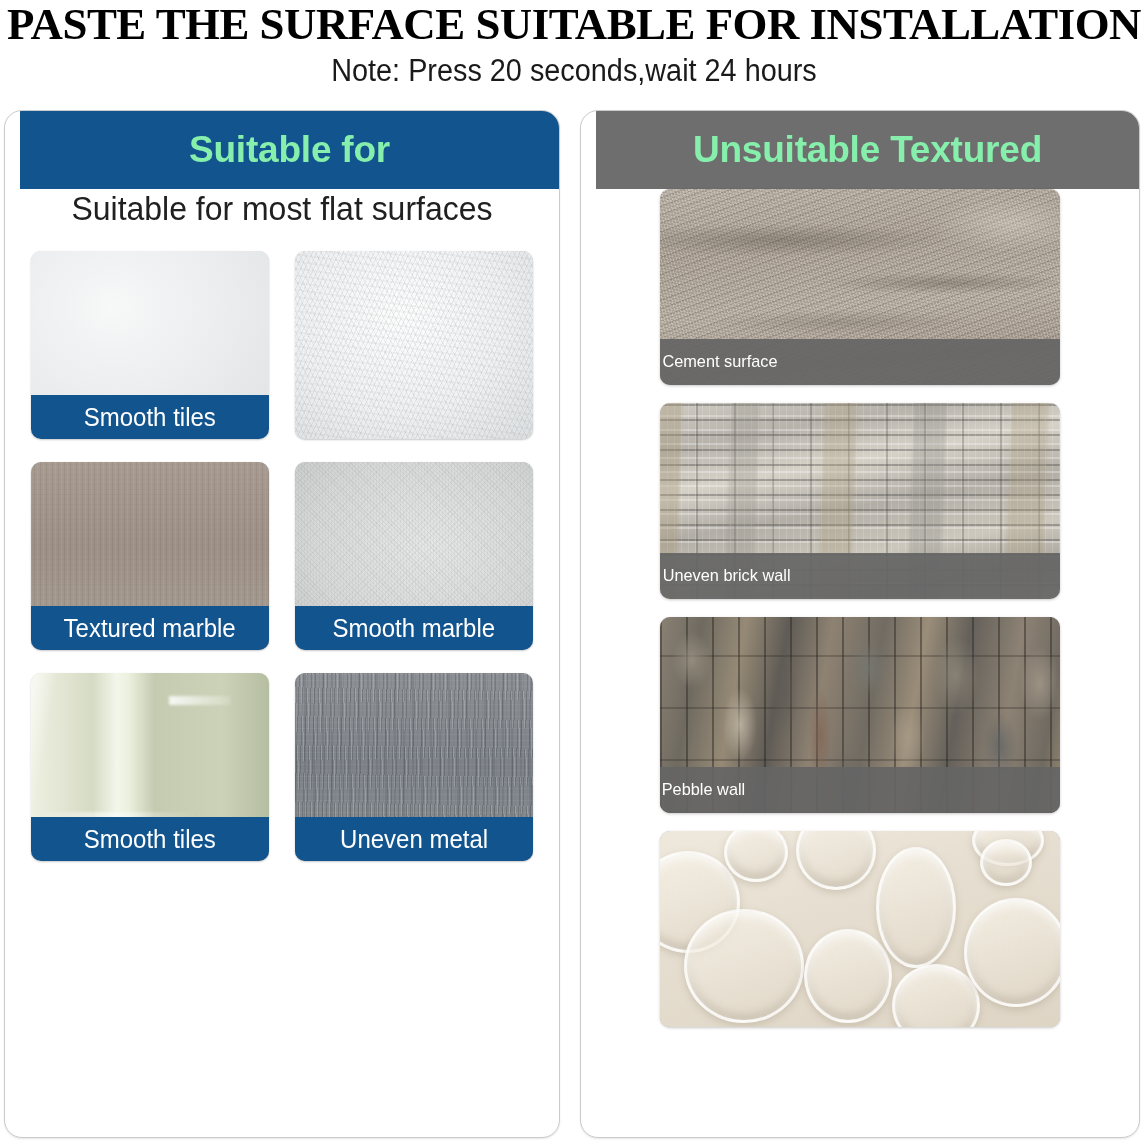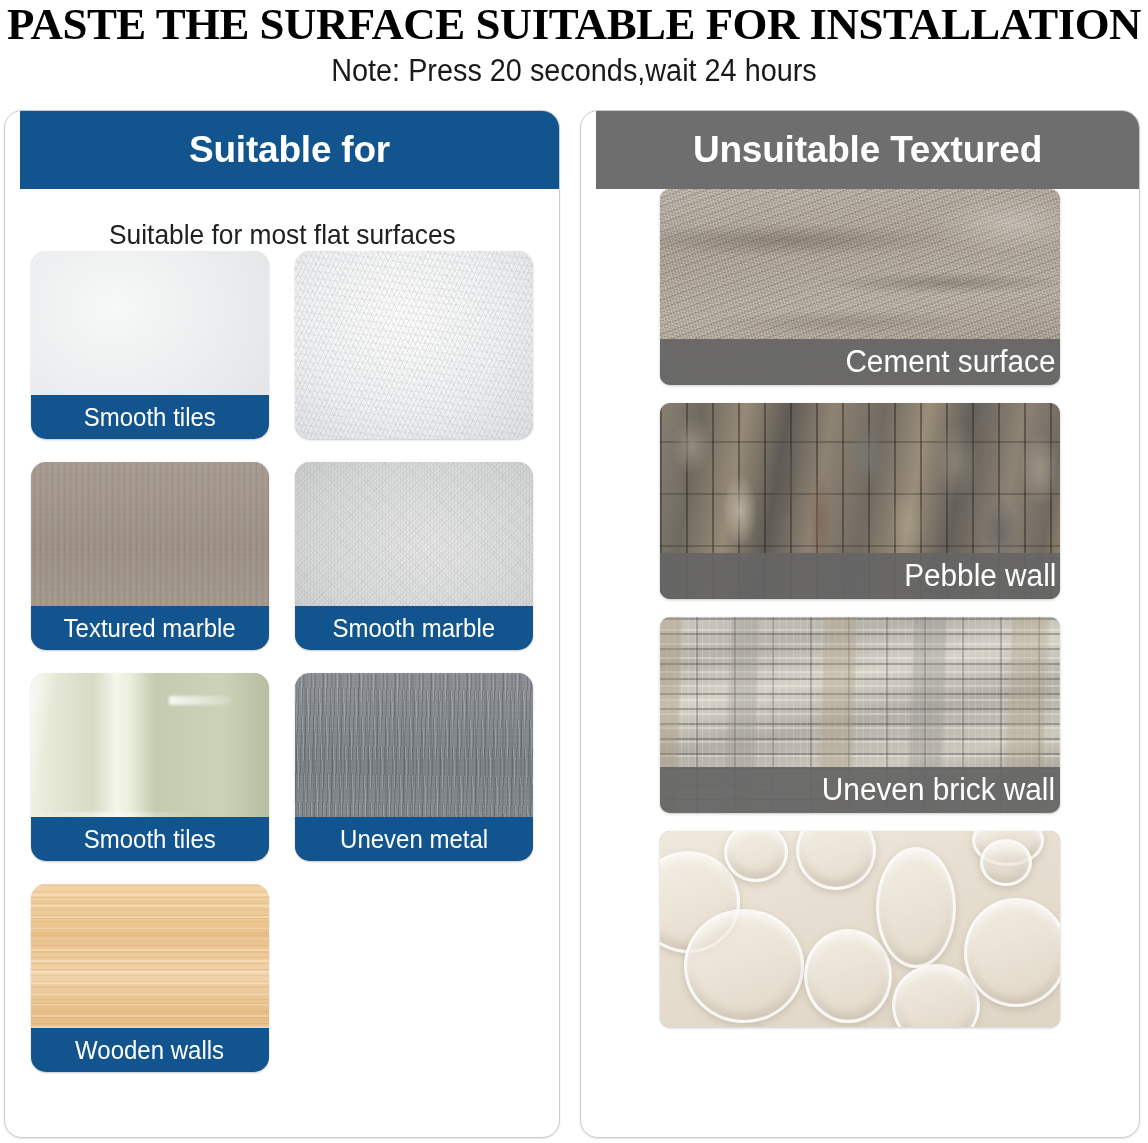--- a/index.html
+++ b/index.html
@@ -73,36 +73,36 @@
   }
 
   .panel.left  { width: 556px; }
   .panel.right { width: 560px; }
 
   .panel-header {
     height: 78px;
     display: flex;
     align-items: center;
     justify-content: center;
-    color: #ffffff;
+    color: #86efac;
     font-weight: bold;
     font-size: 37px;
     letter-spacing: -0.2px;
     white-space: nowrap;
     margin-left: 15px;
   }
   .panel.left  .panel-header { background: #12548e; }
   .panel.right .panel-header { background: #6e6e6e; }
 
   .panel-subtitle {
     height: 62px;
     display: flex;
-    align-items: flex-end;
+    align-items: flex-start;
     justify-content: center;
-    font-size: 28px;
+    font-size: 34px;
     color: #202020;
     white-space: nowrap;
   }
   .panel-subtitle span {
     display: inline-block;
     transform: scaleX(0.94);
   }
 
   
   .tile-grid {
@@ -111,21 +111,21 @@
     column-gap: 26px;
     row-gap: 23px;
     padding: 0 28px;
     justify-content: center;
   }
 
   .tile {
     position: relative;
     width: 238px;
     height: 188px;
-    border-radius: 15px;
+    border-radius: 10px;
     overflow: hidden;
     background: #d9dcde;
     box-shadow: 0 1px 2px rgba(0,0,0,0.22);
   }
 
   .tile .swatch {
     position: absolute;
     inset: 0;
   }
 
@@ -168,22 +168,22 @@
   .tall-tile .caption {
     position: absolute;
     left: 0;
     right: 0;
     bottom: 0;
     height: 46px;
     background: rgba(101,101,101,0.92);
     color: #ffffff;
     display: flex;
     align-items: center;
-    justify-content: flex-end;
-    font-size: 31px;
+    justify-content: flex-start;
+    font-size: 17px;
     white-space: nowrap;
   }
   .tall-tile .caption span { display: inline-block; transform: scaleX(0.96); }
 
   
 
   
   .tex-smooth-tile {
     background:
       radial-gradient(ellipse at 35% 30%, #f7f8f8 0%, #eceeef 45%, #dfe2e4 100%);
@@ -414,54 +414,48 @@
         </div>
 
 
         <div class="tile">
           <div class="swatch tex-uneven-metal"></div>
           <div class="caption">
             <span>Uneven metal</span>
           </div>
         </div>
 
-        <div class="tile">
-          <div class="swatch tex-wood"></div>
-          <div class="caption">
-            <span>Wooden walls</span>
-          </div>
-        </div>
 
       </div>
     </section>
 
     <section class="panel right">
       <div class="panel-header">Unsuitable Textured</div>
 
 
       <div class="tall-list">
 
         <div class="tall-tile">
           <div class="swatch tex-cement"></div>
           <div class="caption">
             <span>Cement surface</span>
           </div>
         </div>
 
         <div class="tall-tile">
+          <div class="swatch tex-brick"></div>
+          <div class="caption">
+            <span>Uneven brick wall</span>
+          </div>
+        </div>
+
+        <div class="tall-tile">
           <div class="swatch tex-pebble"></div>
           <div class="caption">
             <span>Pebble wall</span>
-          </div>
-        </div>
-
-        <div class="tall-tile">
-          <div class="swatch tex-brick"></div>
-          <div class="caption">
-            <span>Uneven brick wall</span>
           </div>
         </div>
 
         <div class="tall-tile">
           <div class="swatch tex-uneven-wall">
             <span class="blob" style="left:-6%;  top:10%;  width:26%; height:52%;"></span>
             <span class="blob" style="left:16%;  top:-4%;  width:16%; height:30%;"></span>
             <span class="blob" style="left:6%;   top:40%;  width:30%; height:58%;"></span>
             <span class="blob" style="left:34%;  top:-10%; width:20%; height:40%;"></span>
             <span class="blob" style="left:36%;  top:50%;  width:22%; height:48%;"></span>

